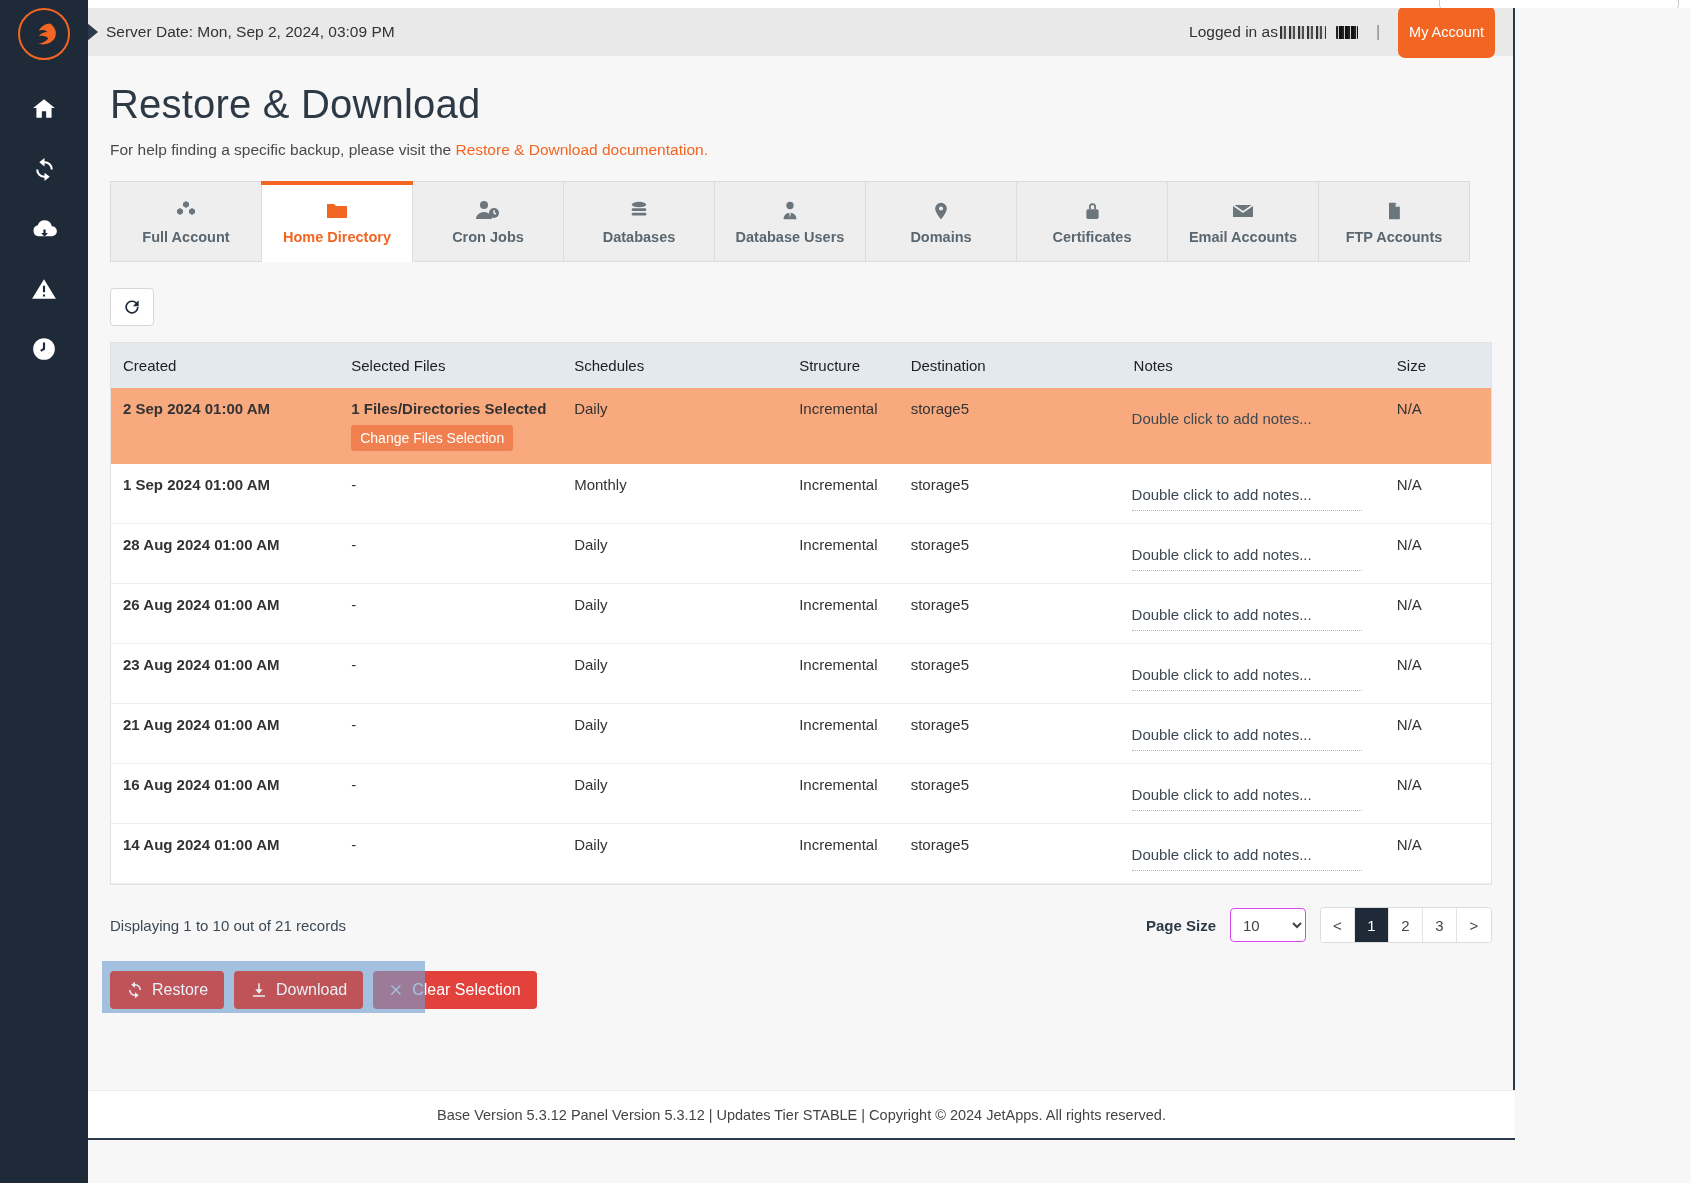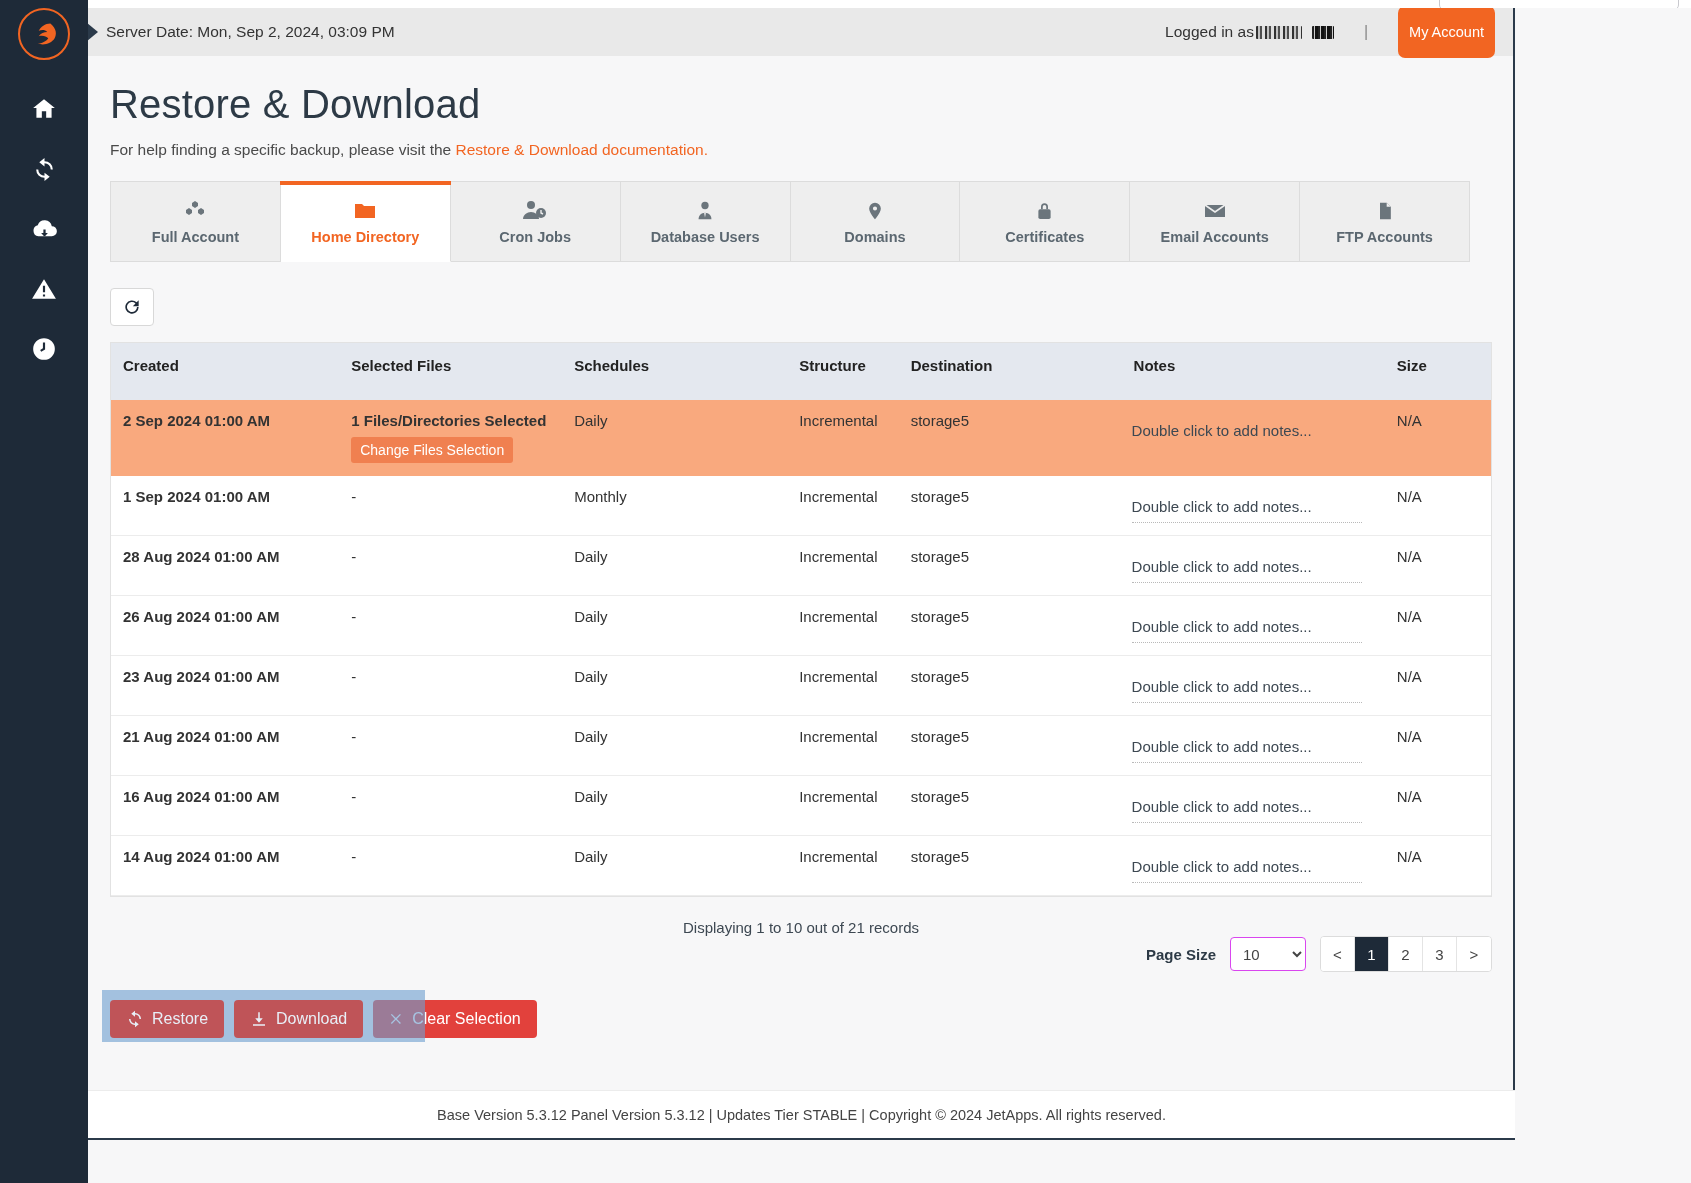--- a/index.html
+++ b/index.html
@@ -51,21 +51,21 @@
   .topbar {
     position:relative; height:48px; background:#e9e9e9;
     display:flex; align-items:center; padding:0 18px 0 0;
   }
   .topbar-arrow {
     position:absolute; left:-2px; top:14px; width:0; height:0;
     border-top:10px solid transparent; border-bottom:10px solid transparent;
     border-left:12px solid #2b3a4a;
   }
   .server-date { font-size:15.5px; color:#333; margin-left:18px; }
-  .topbar-right { margin-left:auto; display:flex; align-items:center; gap:16px; }
+  .topbar-right { margin-left:auto; display:flex; align-items:center; gap:4px; }
   .logged-in { font-size:15.5px; color:#333; }
   .redact {
     display:inline-block; width:46px; height:13px; vertical-align:-2px; margin-left:2px;
     background:
       repeating-linear-gradient(90deg,#111 0 2px,#bbb 2px 4px,#333 4px 6px,#ddd 6px 9px);
     opacity:.85; border-radius:1px;
   }
   .redact2 {
     display:inline-block; width:22px; height:13px; vertical-align:-2px; margin-left:10px;
     background: repeating-linear-gradient(90deg,#222 0 2px,#ccc 2px 3px,#111 3px 6px);
@@ -105,21 +105,21 @@
     margin:26px 0 0 22px; width:44px; height:38px; background:#fff;
     border:1px solid #d8d8d8; border-radius:4px; display:flex;
     align-items:center; justify-content:center; cursor:pointer;
   }
 
   
   .tbl-wrap { margin:16px 0 0 22px; width:1382px; background:#fff; border:1px solid #e2e2e2; }
   table.grid { width:100%; border-collapse:collapse; table-layout:fixed; }
   table.grid th {
     background:#e4e8ef; text-align:left; font-size:15px; color:#222;
-    padding:14px 0 26px 12px; font-weight:bold;
+    padding:14px 0 14px 12px; font-weight:normal;
   }
   table.grid td {
     font-size:15px; color:#333; padding:12px 0 12px 12px; vertical-align:top;
     border-bottom:1px solid #ececec; height:52px;
   }
   tr.sel td { background:#f9a97e; border-bottom:1px solid #f9a97e; }
   td.created { font-weight:bold; color:#222; }
   .chg-btn {
     display:inline-block; margin-top:8px; background:#f08050; color:#fff;
     border:none; border-radius:3px; padding:5px 9px; font-size:14px;
@@ -130,21 +130,21 @@
     display:block; margin:10px 0 0 10px; font-size:15px; color:#3d4852;
     border-bottom:1px dotted #b9b9b9; width:230px; padding-bottom:7px; cursor:pointer;
   }
   tr.sel .note-ph { border-bottom-color:transparent; }
 
   
   col.c-created{width:215px}col.c-files{width:210px}col.c-sch{width:212px}
   col.c-str{width:105px}col.c-dest{width:210px}col.c-notes{width:248px}col.c-size{width:100px}
 
   
-  .tbl-foot { margin:22px 16px 0 22px; width:1382px; display:flex; align-items:center;flex-direction:column; }
+  .tbl-foot { margin:22px 16px 0 22px; width:1382px; display:flex; align-items:center; }
   .records { font-size:15px; color:#3d4852; }
   .pager { margin-left:auto; display:flex; align-items:center; gap:14px; }
   .psize-label { font-size:15px; font-weight:bold; color:#2d3a46; }
   .psize-select {
     width:76px; height:34px; font-size:15px; font-family:inherit; color:#444;
     border:1px solid #d946ef; border-radius:4px; background:#fff; padding-left:8px; cursor:pointer;
   }
   .pages { display:flex; border:1px solid #dcdcdc; border-radius:4px; overflow:hidden; background:#fff; }
   .pg {
     width:34px; height:34px; display:flex; align-items:center; justify-content:center;
@@ -251,20 +251,28 @@
           <span class="tlabel">Home Directory</span>
         </div>
         <div class="tab">
           <svg width="26" height="24" viewBox="0 0 26 24">
               <circle cx="9" cy="6" r="4"></circle>
               <path d="M1 20c0-4 4-7 8-7s8 3 8 7z"></path>
               <circle cx="19" cy="14" r="5" fill="#6b757c"></circle>
               <path d="M19 11v3l2 1" stroke="#eee" stroke-width="1.4" fill="none"></path>
             </svg>
           <span class="tlabel">Cron Jobs</span>
+        </div>
+        <div class="tab">
+          <svg width="22" height="24" viewBox="0 0 24 24">
+              <ellipse cx="12" cy="5" rx="8" ry="3"></ellipse>
+              <rect x="4" y="9" width="16" height="3" rx="1.5"></rect>
+              <rect x="4" y="14" width="16" height="3" rx="1.5"></rect>
+            </svg>
+          <span class="tlabel">Databases</span>
         </div>
         <div class="tab">
           <svg width="22" height="24" viewBox="0 0 24 24">
               <circle cx="12" cy="6" r="4"></circle>
               <path d="M5 21c0-4 3-7 7-7s7 3 7 7z"></path>
               <path d="M11 14h2l-1 5z" fill="#eee"></path>
             </svg>
           <span class="tlabel">Database Users</span>
         </div>
         <div class="tab">

